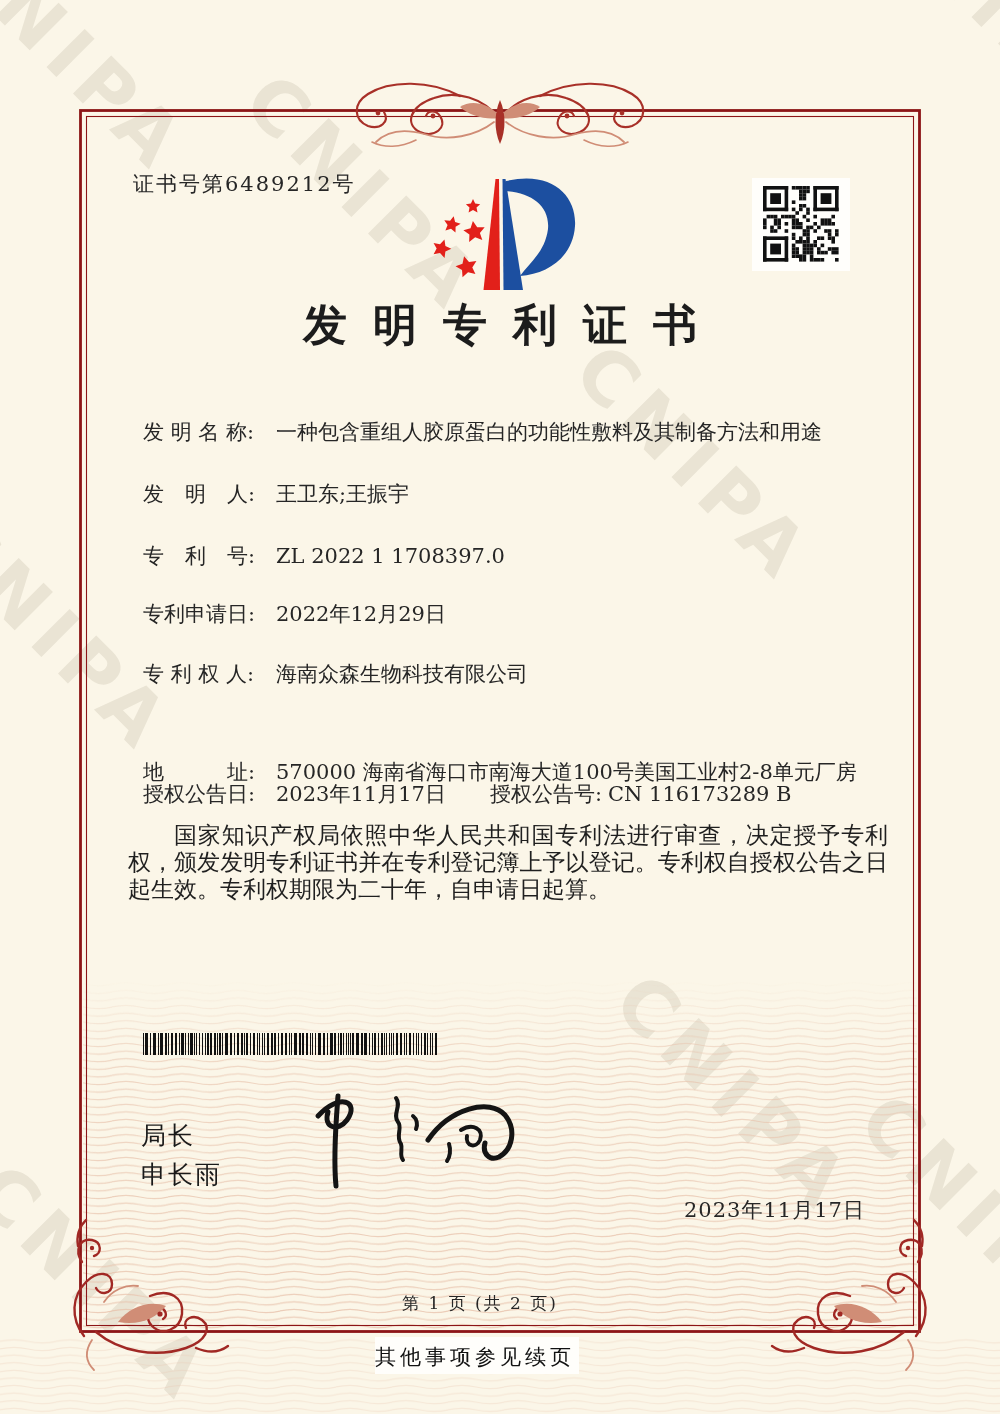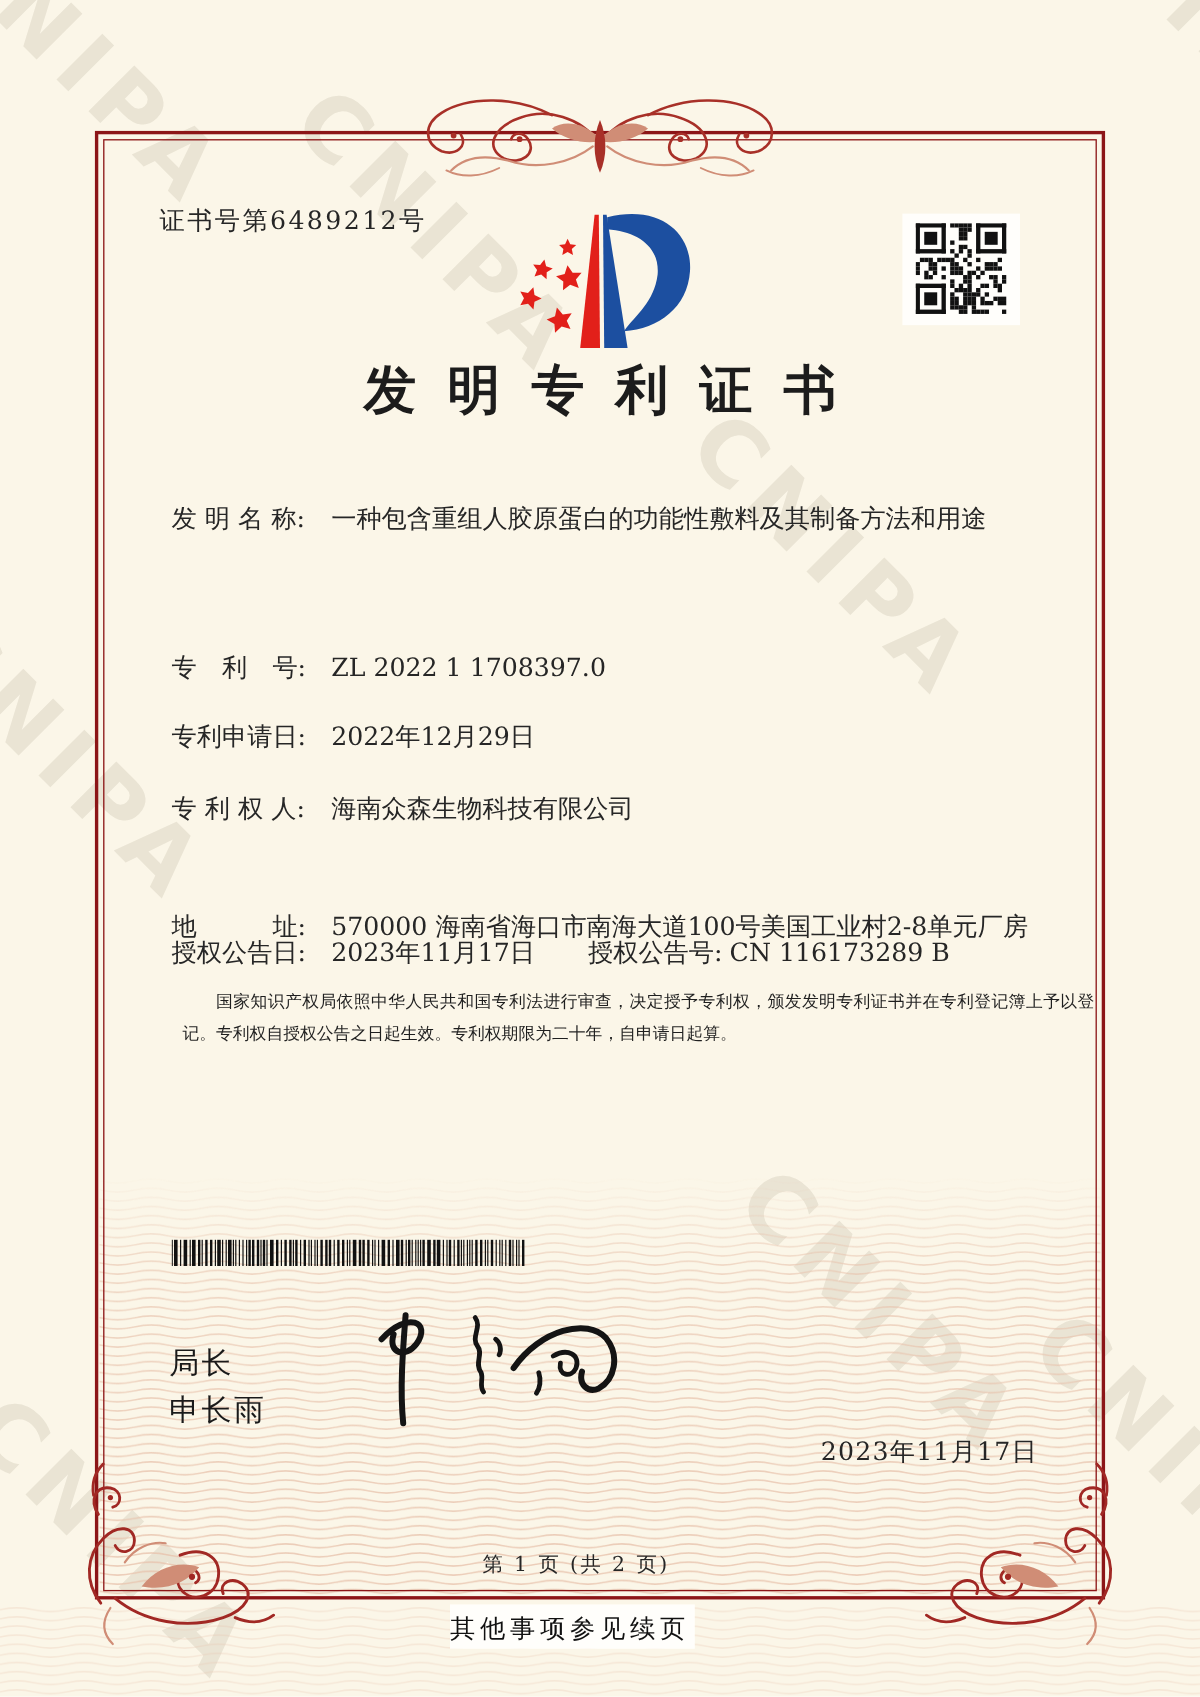--- a/index.html
+++ b/index.html
@@ -25,22 +25,22 @@
   .qrpatch{left:752px;top:178px;width:98px;height:93px;background:#fffefb;}
   .title{left:0;top:296px;width:100%;text-align:center;font-size:44px;font-weight:bold;
          letter-spacing:26px;text-indent:26px;color:#1c1c1c;}
   .frow{left:143px;font-size:21px;line-height:33px;}
   .flabel{display:inline-block;width:133px;vertical-align:top;white-space:pre;}
   .fvalue{display:inline-block;vertical-align:top;max-width:600px;}
   .r1{top:416px;} .r2{top:478px;} .r3{top:540px;} .r4{top:598px;}
   .r5{top:658px;} .r6{top:756px;text-decoration:underline;} .r7{top:778px;}
   .grant2{position:absolute;left:347px;top:0;white-space:nowrap;}
   .g2label{display:inline-block;width:118px;}
-  .paras{left:128px;top:822px;width:760px;font-size:14px;line-height:27px;
-         text-align:justify;color:#1f1f1f;margin-left:24px;}
+  .paras{left:128px;top:822px;width:760px;font-size:23px;line-height:27px;
+         text-align:justify;color:#1f1f1f;}
   .paras p{margin:0 0 7px 0;text-indent:2em;}
   .barcode{left:143px;top:1033px;}
   .sig{left:300px;top:1086px;}
   .officer{left:141px;font-family:"DejaVu Sans","Liberation Sans",sans-serif;
            font-size:25px;color:#1a1a1a;letter-spacing:2px;}
   .o1{top:1119px;} .o2{top:1158px;}
   .issuedate{left:684px;top:1196px;font-size:21px;letter-spacing:1px;}
   .pageinfo{left:0;top:1292px;width:960px;text-align:center;font-size:17px;letter-spacing:2px;}
   .footpatch{left:375px;top:1337px;width:204px;height:37px;background:#fffefb;}
   .footnote{left:0;top:1343px;width:950px;text-align:center;font-size:21px;
@@ -271,20 +271,23 @@
       <rect x="54" y="72" width="3.6" height="3.6" fill="#111"></rect>
       <rect x="57.6" y="72" width="3.6" height="3.6" fill="#111"></rect>
       <rect x="72" y="72" width="3.6" height="3.6" fill="#111"></rect>
     </svg>
 
   <div class="abs title">发明专利证书</div>
 
   <div class="abs frow r1">
     <span class="flabel">发 明 名 称: </span><span class="fvalue">一种包含重组人胶原蛋白的功能性敷料及其制备方法和用途</span>
   </div>
+  <div class="abs frow r2">
+    <span class="flabel">发　明　人: </span><span class="fvalue">王卫东;王振宇</span>
+  </div>
   <div class="abs frow r3">
     <span class="flabel">专　利　号: </span><span class="fvalue">ZL 2022 1 1708397.0</span>
   </div>
   <div class="abs frow r4">
     <span class="flabel">专利申请日: </span><span class="fvalue">2022年12月29日</span>
   </div>
   <div class="abs frow r5">
     <span class="flabel">专 利 权 人: </span><span class="fvalue">海南众森生物科技有限公司</span>
   </div>
   <div class="abs frow r6">

